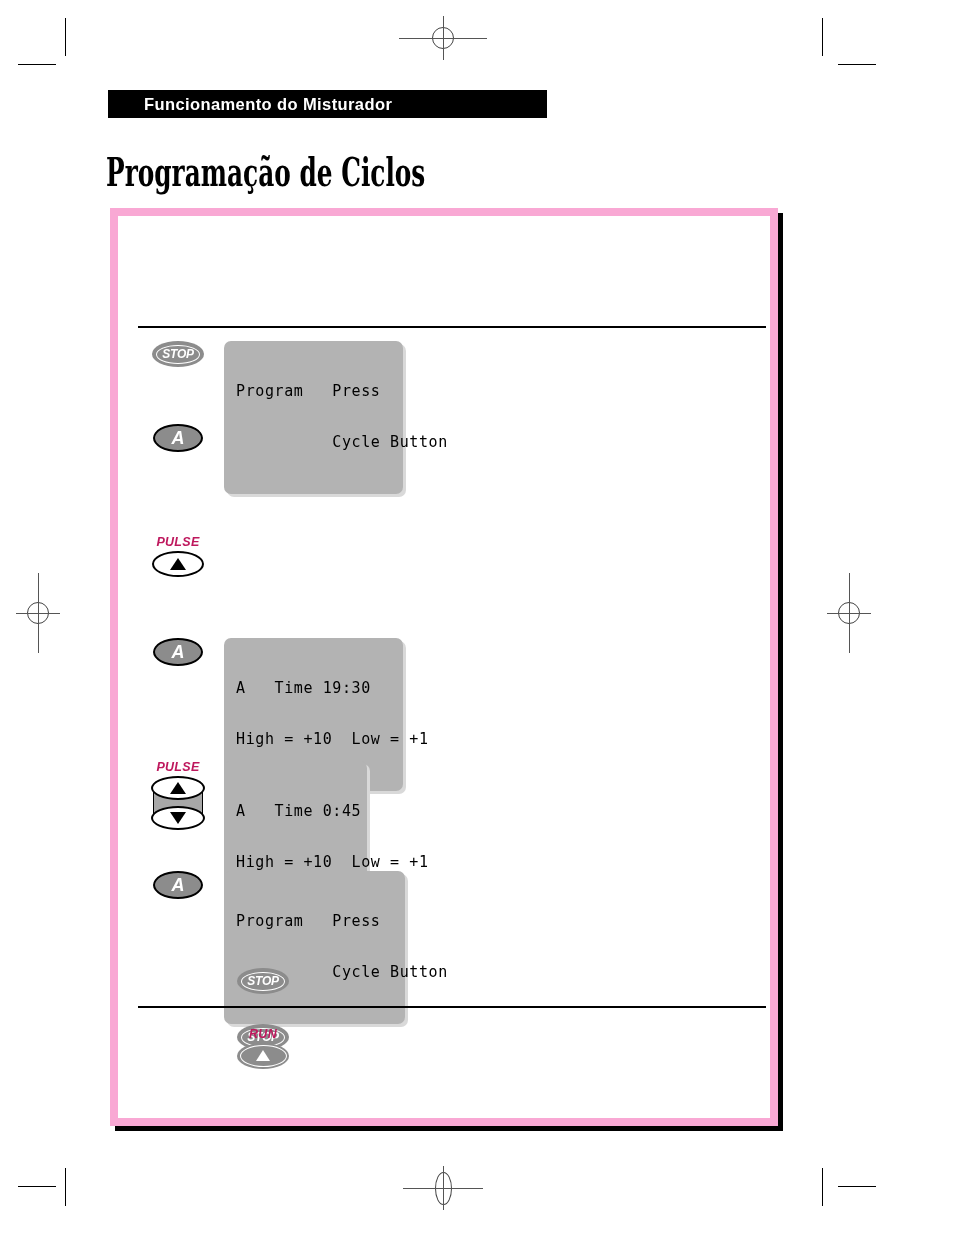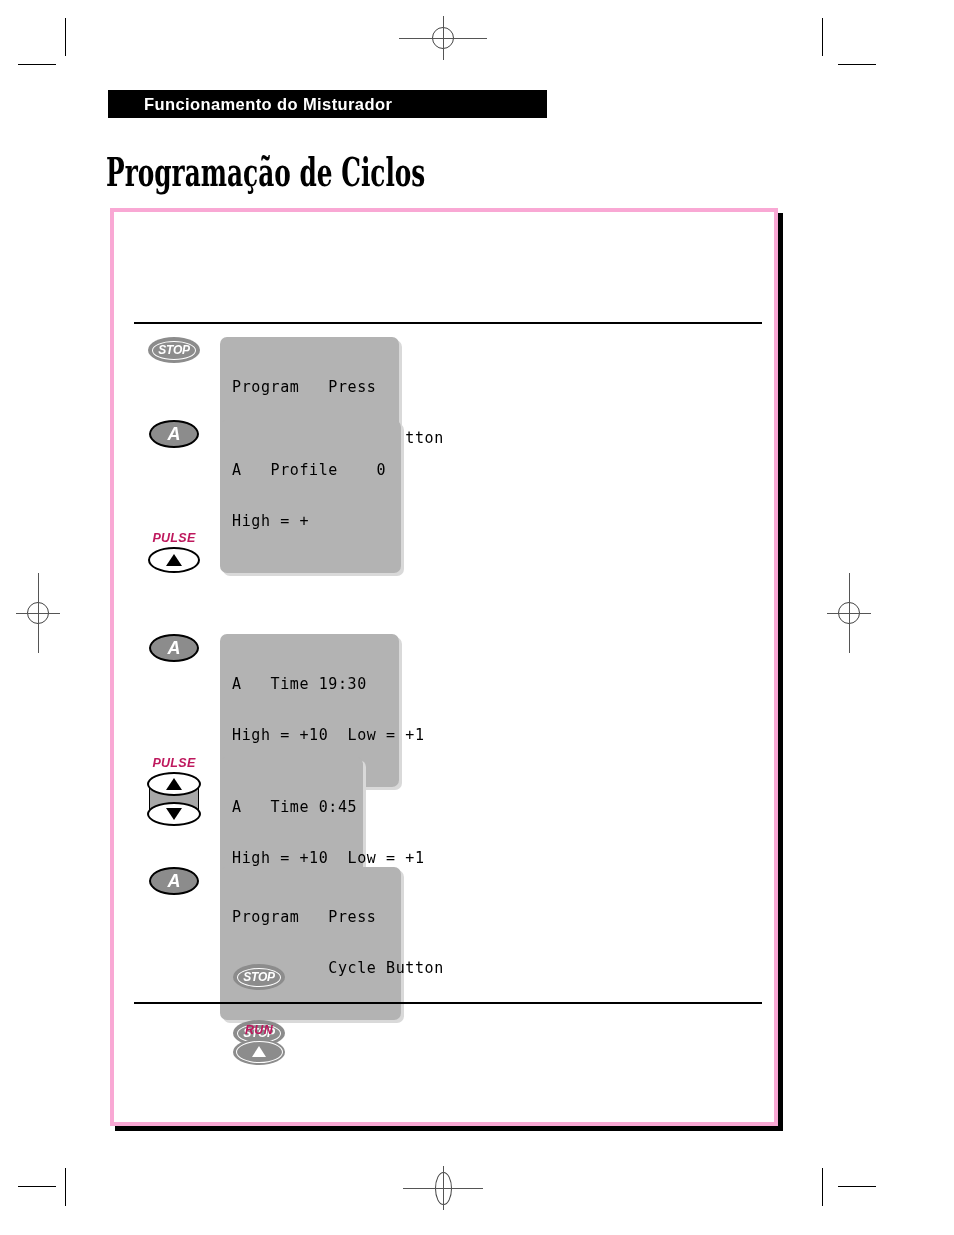--- a/index.html
+++ b/index.html
@@ -77,21 +77,21 @@
     letter-spacing: 0px;
   }
 
   
   .content-box {
     position: absolute;
     left: 110px;
     top: 208px;
     width: 668px;
     height: 918px;
-    border: 4px solid #f9a8d4;
+    border: 8px solid #f9a8d4;
     background: #fff;
     box-sizing: border-box;
     box-shadow: 5px 5px 0 0 #000;
   }
   .intro-area {
     height: 110px;
   }
   .hr-rule {
     position: absolute;
     height: 2px;
@@ -337,24 +337,20 @@
       <span class="line">          Cycle Button</span>
     </div>
   </div>
 
   <div class="step" style="left:14px; top:208px;">
     <div class="ctrl-slot">
       <div class="btn-a">
         <span class="txt">A</span>
       </div>
     </div>
-    <div class="lcd" style="width:181px;">
-      <span class="line">A   Profile    0</span>
-      <span class="line">High = +</span>
-    </div>
   </div>
 
   <div class="step" style="left:14px; top:320px;">
     <div class="ctrl-slot">
       <div class="btn-caption">PULSE</div>
       <div class="btn-oval-white">
         <span class="tri-up-black"></span>
       </div>
     </div>
   </div>

